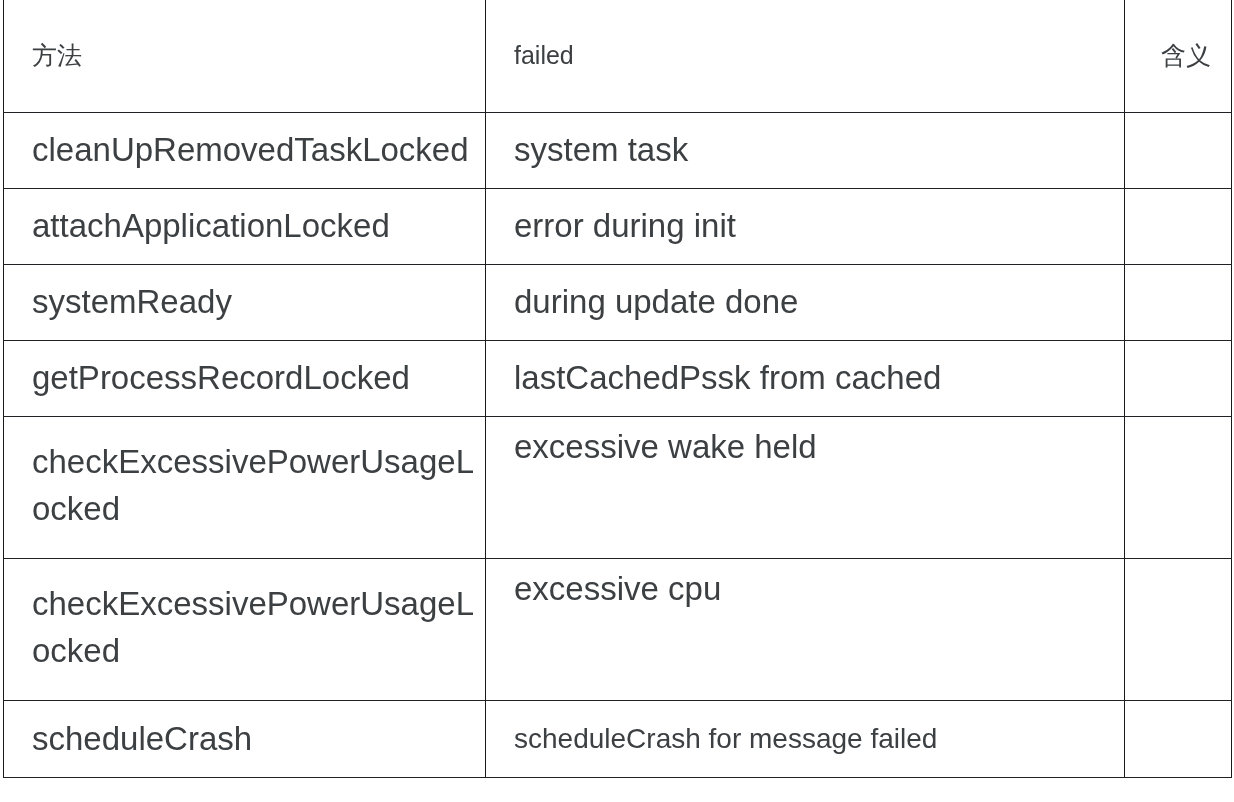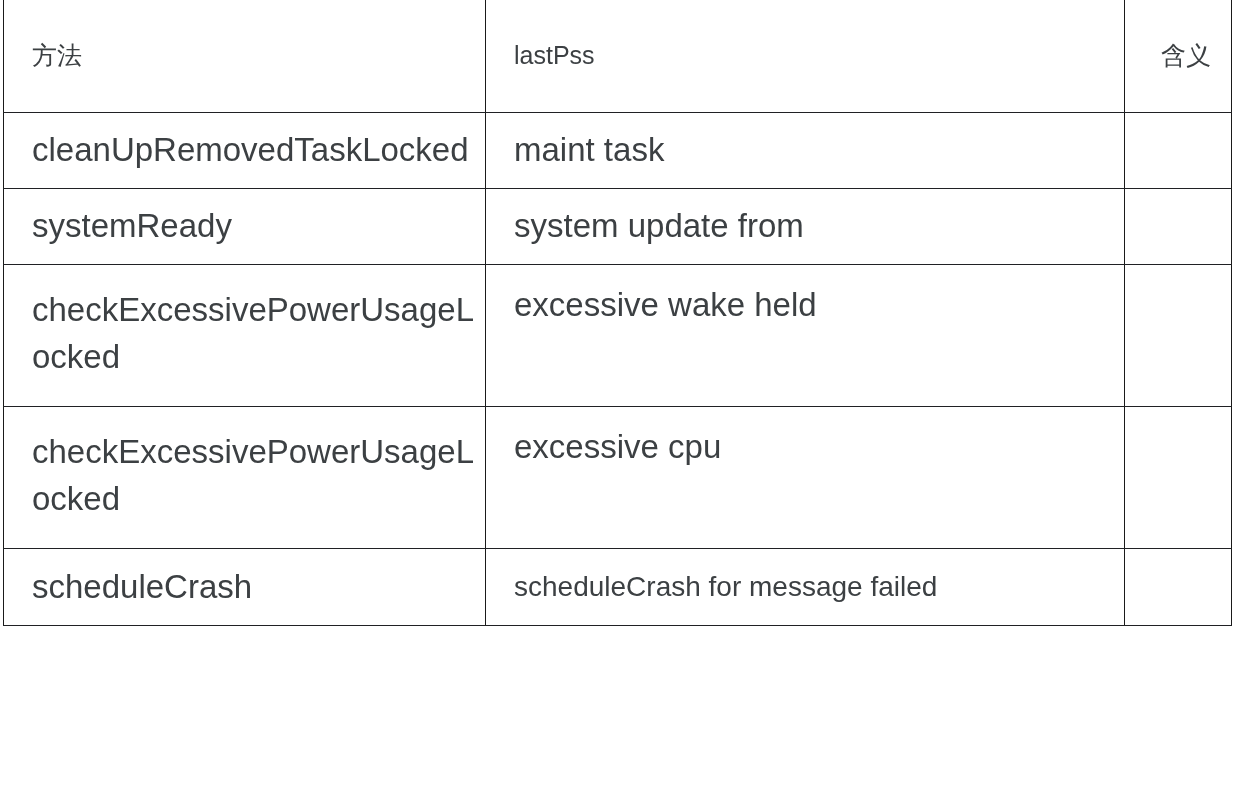--- a/index.html
+++ b/index.html
@@ -74,21 +74,21 @@
     height: 75px;
   }
 
   
   tr.tall-row td {
     height: 119px;
     vertical-align: top;
     padding-top: 22px;
   }
   tr.tall-row td.reason-cell {
-    padding-top: 17px;
+    padding-top: 7px;
   }
 
   
   tr.last-row td {
     height: 76px;
   }
   tr.last-row td.reason-cell {
     font-size: 28px;
   }
 
@@ -100,39 +100,49 @@
 <div class="table-wrap">
   <table class="doc-table">
     <colgroup>
       <col class="col-method">
       <col class="col-reason">
       <col class="col-meaning">
     </colgroup>
     <thead>
       <tr class="header-row">
         <th class="method-head">方法</th>
-        <th class="reason-head">lastPss</th>
+        <th class="reason-head">failed</th>
         <th class="meaning-head">含义</th>
       </tr>
     </thead>
     <tbody>
 
       <tr class="body-row">
         <td class="method-cell">cleanUpRemovedTaskLocked</td>
-        <td class="reason-cell">maint task</td>
+        <td class="reason-cell">system task</td>
         <td class="meaning-cell"></td>
       </tr>
 
+      <tr class="body-row">
+        <td class="method-cell">attachApplicationLocked</td>
+        <td class="reason-cell">error during init</td>
+        <td class="meaning-cell"></td>
+      </tr>
 
       <tr class="body-row">
         <td class="method-cell">systemReady</td>
-        <td class="reason-cell">system update from</td>
+        <td class="reason-cell">during update done</td>
         <td class="meaning-cell"></td>
       </tr>
 
+      <tr class="body-row">
+        <td class="method-cell">getProcessRecordLocked</td>
+        <td class="reason-cell">lastCachedPssk from cached</td>
+        <td class="meaning-cell"></td>
+      </tr>
 
 
       <tr class="tall-row">
         <td class="method-cell">checkExcessivePowerUsageLocked</td>
         <td class="reason-cell">excessive wake held</td>
         <td class="meaning-cell"></td>
       </tr>
 
       <tr class="tall-row">
         <td class="method-cell">checkExcessivePowerUsageLocked</td>

